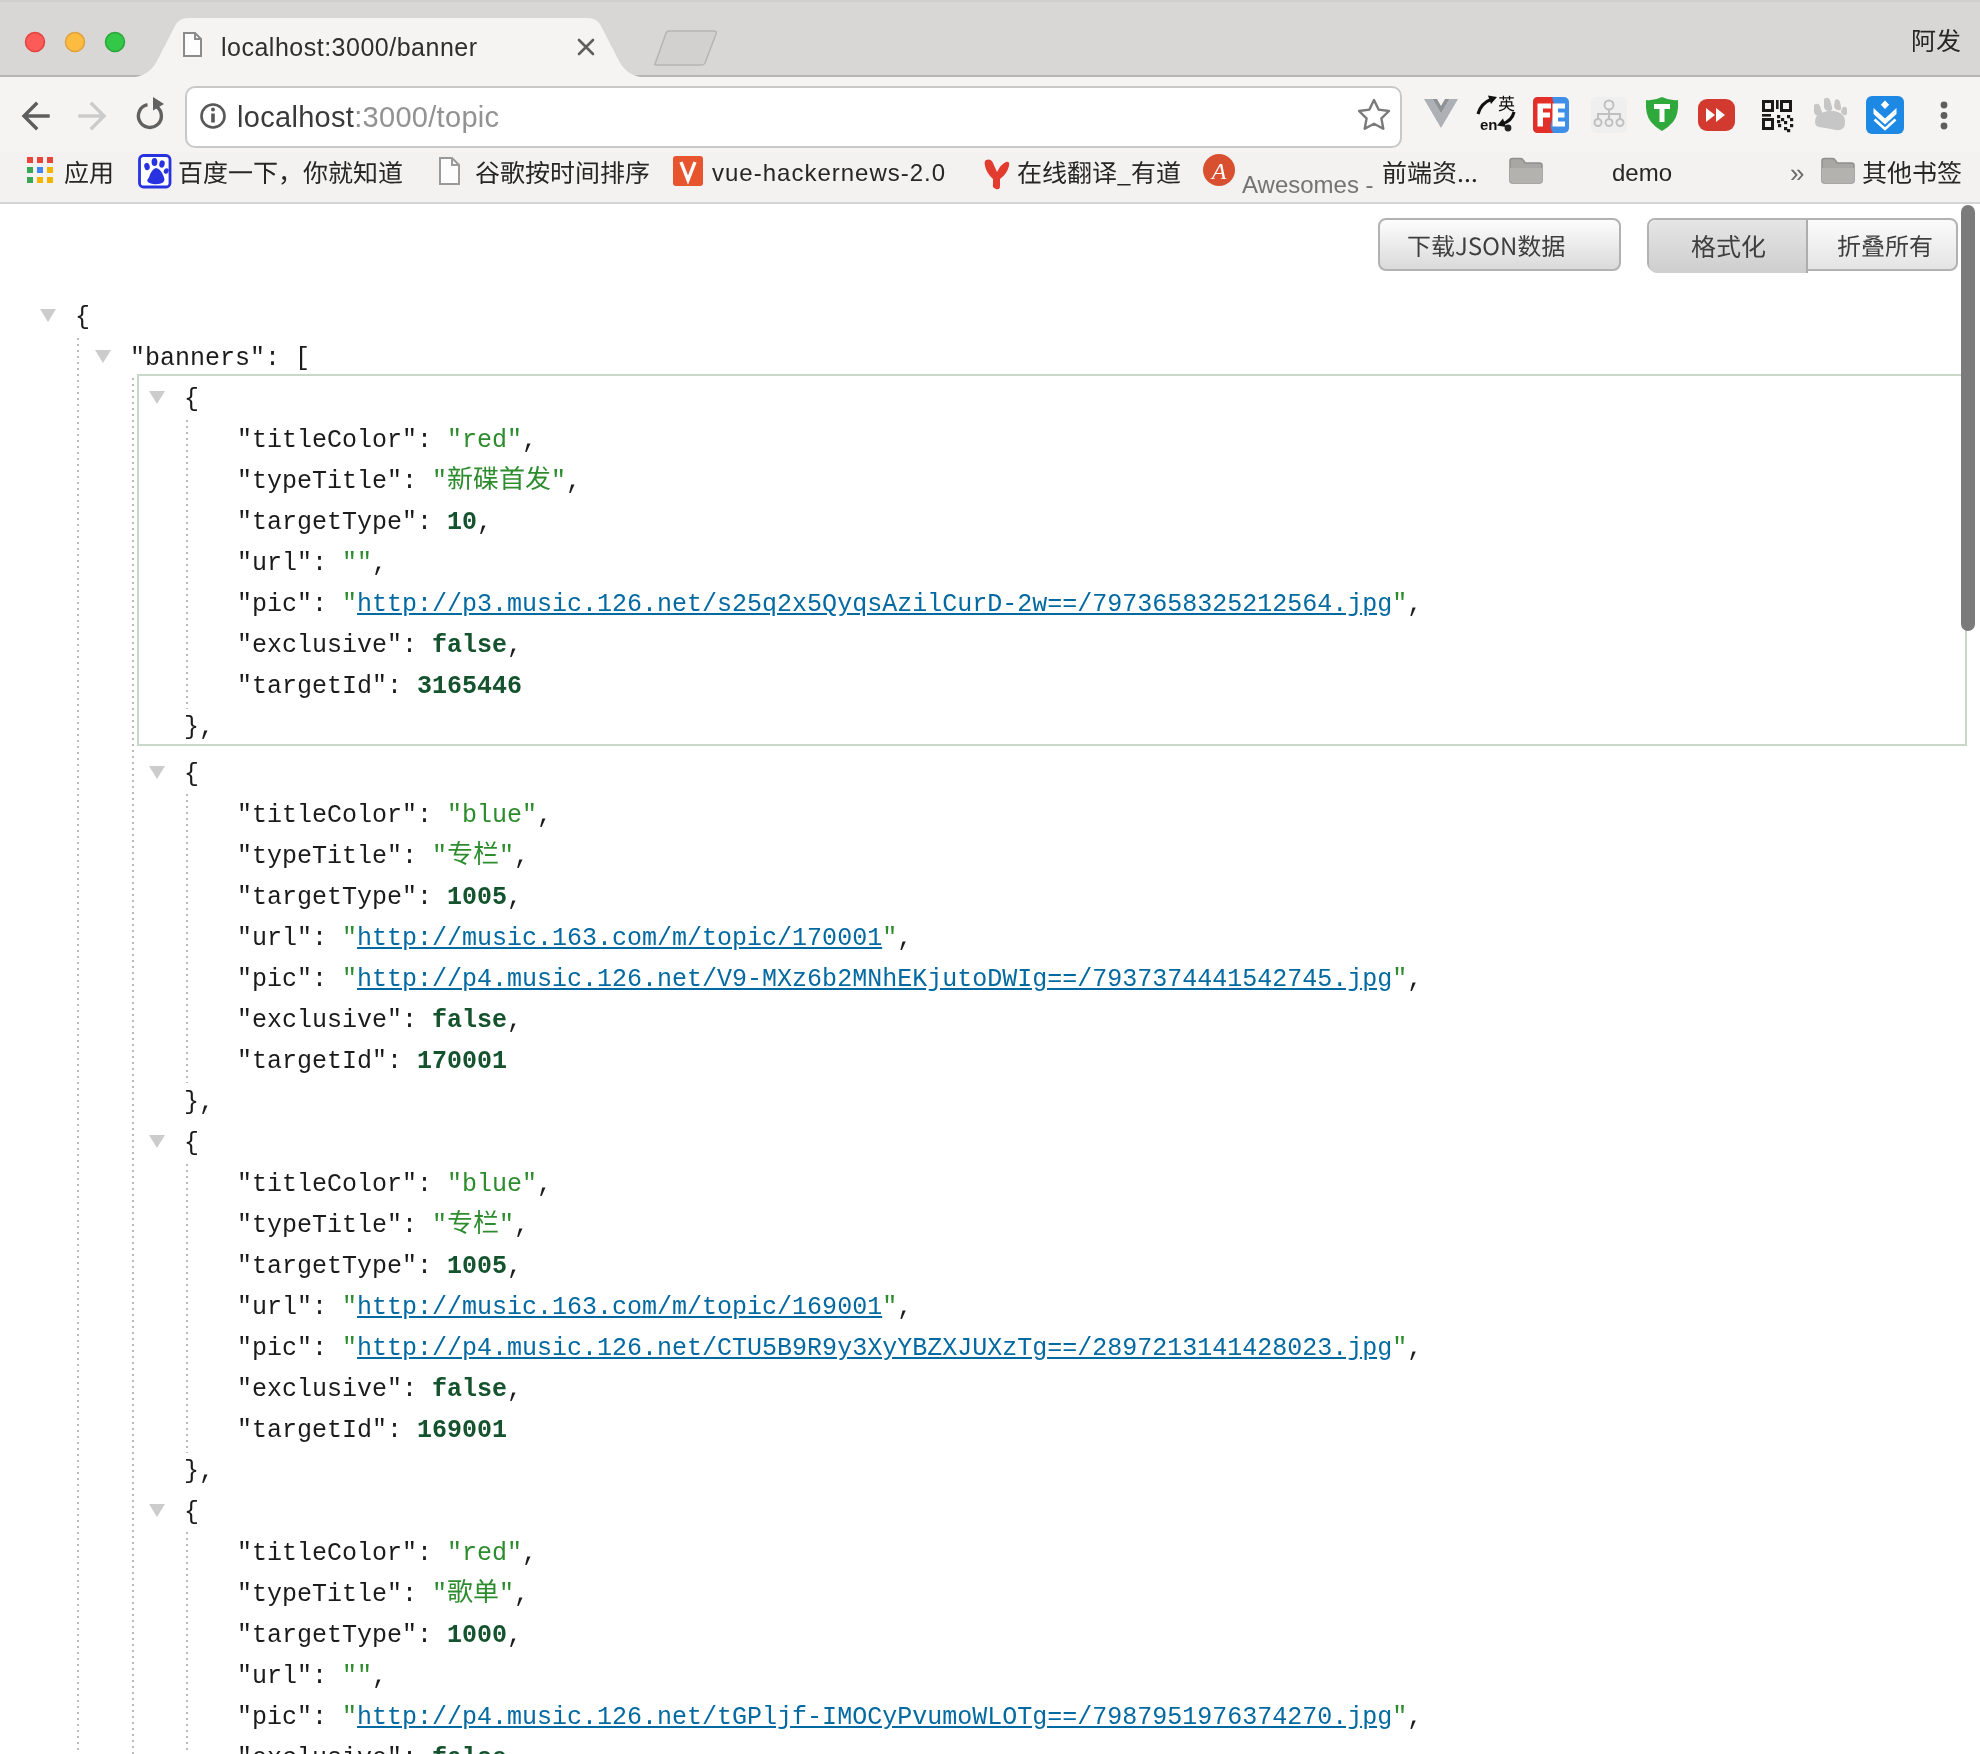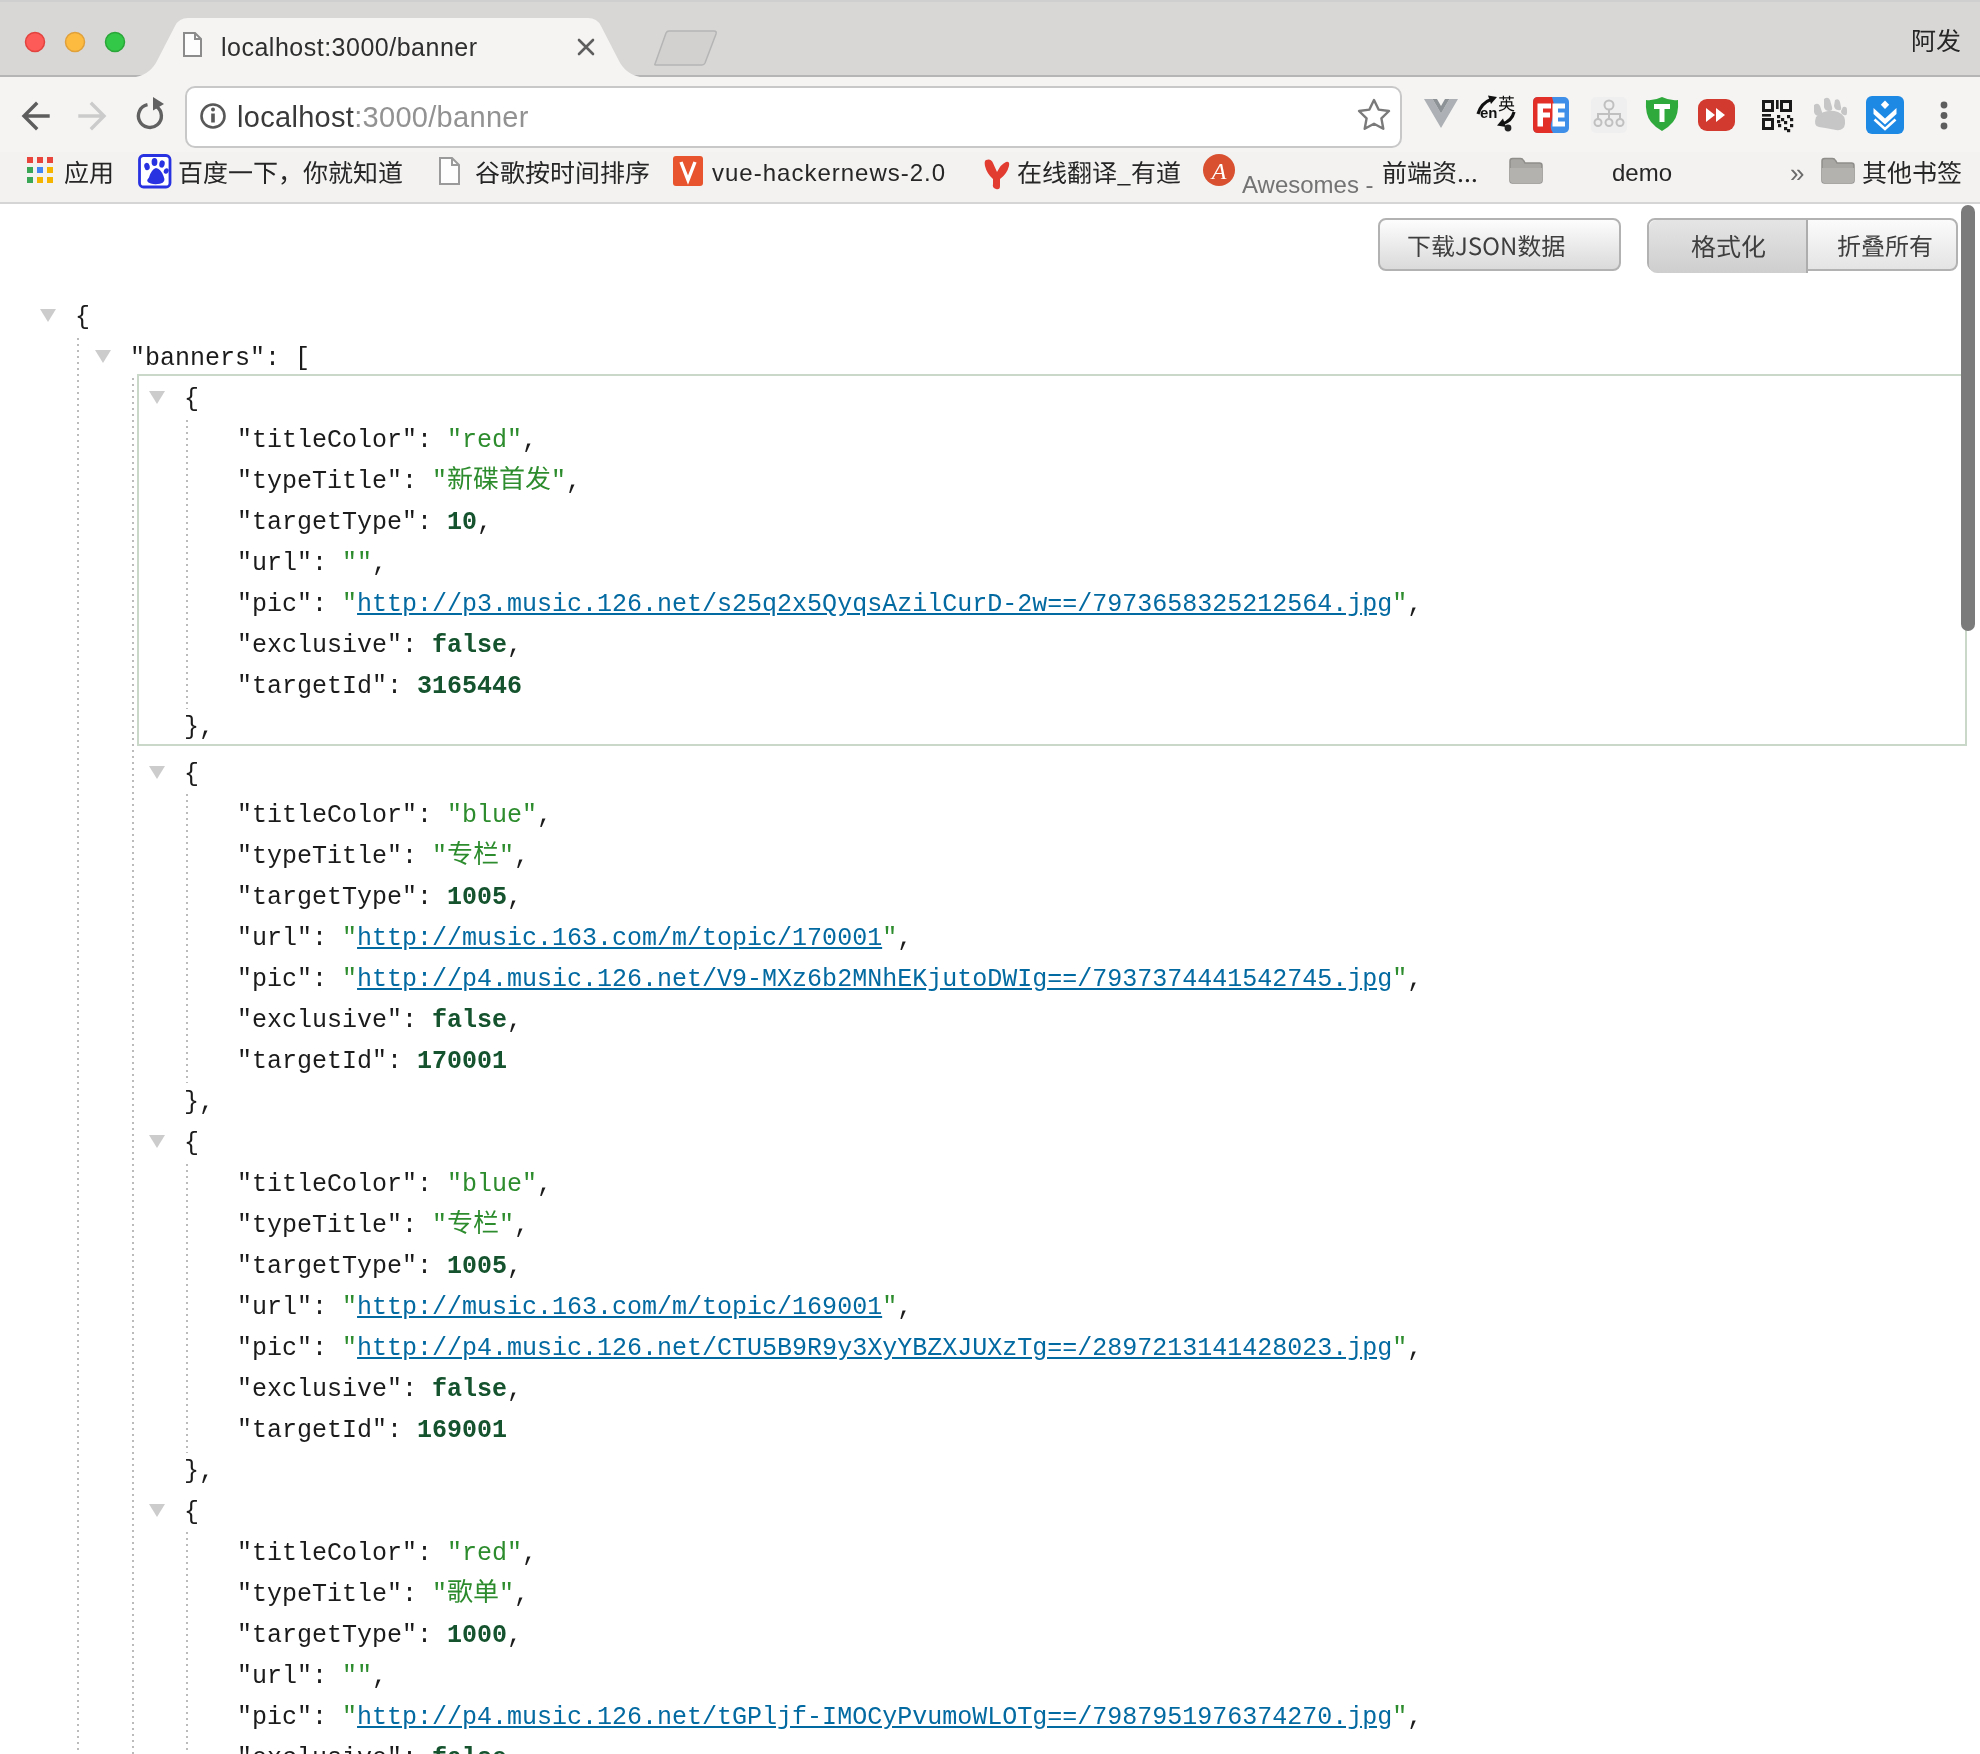--- a/index.html
+++ b/index.html
@@ -135,22 +135,22 @@
     <g>
       <path d="M1822 161 q0-2.5 2.5-2.5 l8 0 q2 0 3 2 l1.5 2.5 l14.5 0 q2.5 0 2.5 2.5 l0 15 q0 2.5 -2.5 2.5 l-27 0 q-2.5 0 -2.5 -2.5 Z" fill="#a9a7a4" stroke="#908e8b" stroke-width="1.5"></path>
       <path d="M1822 168 l32 0 l0 12.5 q0 2.5 -2.5 2.5 l-27 0 q-2.5 0 -2.5 -2.5 Z" fill="#b4b2af"></path>
     </g>
     <text x="1790" y="182" font-family="Liberation Sans, sans-serif" font-size="26" fill="#6b6b6b">»</text>
   </svg>
 <div style="position:absolute;left:1911px;top:28px"><svg width="50" height="25" viewBox="0 0 50 25" style="overflow:visible">
       <path d="M9.5 2.7V4.5H20.1V21.6C20.1 22.1 20 22.3 19.4 22.3C18.9 22.4 17 22.4 15.1 22.3C15.3 22.8 15.6 23.5 15.7 24C18.2 24 19.8 24 20.7 23.7C21.6 23.4 21.9 22.9 21.9 21.6V4.5H24.1V2.7ZM10.4 8V19H12V17.1H17.4V8ZM12 9.6H15.8V15.4H12ZM2 2.1V24H3.7V3.8H7C6.5 5.4 5.8 7.6 5 9.4C6.8 11.4 7.3 13.2 7.3 14.5C7.3 15.3 7.2 16 6.8 16.3C6.6 16.4 6.3 16.5 6 16.5C5.6 16.5 5.1 16.5 4.5 16.4C4.8 16.9 5 17.7 5 18.1C5.6 18.1 6.2 18.1 6.7 18.1C7.2 18 7.6 17.9 8 17.6C8.7 17.1 9 16.1 9 14.7C9 13.1 8.6 11.3 6.7 9.2C7.6 7.2 8.5 4.8 9.2 2.7L8 2L7.7 2.1Z M41.8 2.2C42.9 3.4 44.3 5 45 5.9L46.5 4.9C45.8 4 44.4 2.5 43.3 1.3ZM28.6 8.9C28.9 8.6 29.7 8.5 31.3 8.5H34.8C33.1 13.7 30.4 17.8 25.8 20.6C26.2 20.9 26.9 21.6 27.1 22C30.4 20 32.8 17.5 34.5 14.4C35.5 16.2 36.8 17.9 38.3 19.2C36.1 20.8 33.6 21.8 31 22.4C31.4 22.9 31.8 23.6 32 24.1C34.8 23.3 37.5 22.1 39.7 20.5C42 22.1 44.7 23.4 47.9 24.1C48.2 23.6 48.7 22.8 49.1 22.4C46 21.8 43.4 20.8 41.2 19.3C43.4 17.4 45.1 14.9 46.1 11.7L44.8 11.1L44.5 11.2H36C36.4 10.3 36.7 9.4 36.9 8.5H48.2L48.3 6.7H37.4C37.8 5 38.1 3.2 38.4 1.2L36.3 0.9C36.1 2.9 35.7 4.9 35.3 6.7H30.7C31.4 5.4 32.1 3.7 32.6 2.1L30.6 1.7C30.1 3.6 29.2 5.6 28.9 6.1C28.6 6.7 28.3 7.1 28 7.1C28.2 7.6 28.5 8.5 28.6 8.9ZM39.7 18.1C38 16.7 36.6 15 35.7 13H43.5C42.7 15 41.3 16.7 39.7 18.1Z" fill="#262626"></path>
     </svg></div>
 <div style="position:absolute;left:221px;top:33px;font:25px 'Liberation Sans',sans-serif;color:#2e2e2e;letter-spacing:0.5px">localhost:3000/banner</div>
-<div style="position:absolute;left:237px;top:101px;font:29px 'Liberation Sans',sans-serif;color:#3a3a3a;letter-spacing:0.3px">localhost<span style="color:#929292">:3000/banner</span></div>
-<div style="position:absolute;left:1480px;top:104px"><span style="font:bold 15px 'Liberation Sans',sans-serif;color:#111">en</span></div>
+<div style="position:absolute;left:237px;top:101px;font:29px 'Liberation Sans',sans-serif;color:#3a3a3a;letter-spacing:0.3px">localhost<span style="color:#929292">:3000/topic</span></div>
+<div style="position:absolute;left:1480px;top:116px"><span style="font:bold 15px 'Liberation Sans',sans-serif;color:#111">en</span></div>
 <div style="position:absolute;left:1498px;top:95px"><svg width="17" height="17" viewBox="0 0 17 17" style="overflow:visible">
       <path d="M7.8 4.3V6.3H2.7V10.2H1V11.4H7.3C6.6 13 4.9 14.3 0.6 15.3C0.9 15.6 1.3 16.1 1.4 16.4C5.9 15.3 7.8 13.7 8.6 11.9C9.9 14.4 12.3 15.8 15.7 16.4C15.8 16 16.2 15.5 16.5 15.2C13.2 14.7 10.9 13.5 9.7 11.4H16.1V10.2H14.4V6.3H9.1V4.3ZM3.9 10.2V7.4H7.8V9C7.8 9.4 7.8 9.8 7.7 10.2ZM13.1 10.2H9C9.1 9.8 9.1 9.4 9.1 9V7.4H13.1ZM10.9 0.7V2.2H6V0.7H4.8V2.2H1.2V3.4H4.8V5.2H6V3.4H10.9V5.2H12.2V3.4H15.8V2.2H12.2V0.7Z" fill="#111111"></path>
     </svg></div>
 <div style="position:absolute;left:64px;top:160px"><svg width="50" height="25" viewBox="0 0 50 25" style="overflow:visible">
       <path d="M6.6 9.8C7.6 12.4 8.8 16 9.3 18.4L11.1 17.6C10.5 15.3 9.3 11.8 8.2 9.1ZM12 8.3C12.8 11.1 13.8 14.6 14.1 16.9L15.9 16.4C15.5 14.1 14.6 10.6 13.7 7.9ZM11.7 1.3C12.2 2.2 12.7 3.3 13 4.2H3V11C3 14.6 2.9 19.6 0.9 23.1C1.4 23.3 2.2 23.9 2.6 24.2C4.6 20.4 4.9 14.8 4.9 11V6H23.6V4.2H15.2C14.8 3.3 14.1 1.9 13.5 0.8ZM5.2 21V22.8H23.9V21H17.1C19.4 17.1 21.2 12.6 22.5 8.4L20.5 7.7C19.5 12 17.6 17.1 15.2 21Z M28.8 2.8V11.8C28.8 15.3 28.6 19.8 25.8 22.9C26.2 23.1 27 23.8 27.2 24.1C29.2 22 30 19.1 30.4 16.3H36.7V23.8H38.6V16.3H45.3V21.4C45.3 21.9 45.2 22.1 44.7 22.1C44.2 22.1 42.5 22.1 40.7 22.1C41 22.6 41.3 23.4 41.4 23.9C43.7 23.9 45.2 23.9 46 23.6C46.9 23.2 47.2 22.7 47.2 21.4V2.8ZM30.7 4.6H36.7V8.6H30.7ZM45.3 4.6V8.6H38.6V4.6ZM30.7 10.3H36.7V14.6H30.6C30.6 13.6 30.7 12.7 30.7 11.8ZM45.3 10.3V14.6H38.6V10.3Z" fill="#262626"></path>
     </svg></div>
 <div style="position:absolute;left:178px;top:160px"><svg width="225" height="25" viewBox="0 0 225 25" style="overflow:visible">
       <path d="M4.4 7.9V24H6.3V22.4H19V24H20.9V7.9H12.4C12.8 6.8 13.1 5.4 13.4 4.2H23.4V2.3H1.6V4.2H11.2C11.1 5.4 10.8 6.8 10.5 7.9ZM6.3 16H19V20.6H6.3ZM6.3 14.2V9.7H19V14.2Z M34.6 5.9V8.1H30.6V9.6H34.6V13.8H44.4V9.6H48.4V8.1H44.4V5.9H42.5V8.1H36.5V5.9ZM42.5 9.6V12.3H36.5V9.6ZM43.9 16.9C42.8 18.2 41.3 19.2 39.5 20.1C37.7 19.2 36.2 18.2 35.2 16.9ZM31 15.4V16.9H34.2L33.4 17.3C34.4 18.7 35.8 19.9 37.4 20.8C35.1 21.6 32.5 22 29.8 22.2C30.1 22.7 30.4 23.4 30.6 23.9C33.7 23.5 36.7 22.9 39.4 21.8C41.9 22.9 44.8 23.6 48 24C48.2 23.5 48.7 22.8 49 22.4C46.3 22.1 43.7 21.6 41.5 20.9C43.7 19.7 45.5 18.1 46.7 15.9L45.5 15.3L45.2 15.4ZM36.8 1.3C37.2 2 37.5 2.8 37.8 3.5H28.1V10.3C28.1 14 28 19.4 25.9 23.1C26.4 23.3 27.2 23.7 27.6 24C29.7 20.1 30 14.3 30 10.3V5.2H48.7V3.5H40C39.6 2.7 39.1 1.7 38.7 0.9Z M51.1 11.2V13.3H74V11.2Z M76.4 2.8V4.7H86V24H88V10.7C90.9 12.3 94.2 14.3 96 15.8L97.3 14.1C95.3 12.5 91.3 10.3 88.3 8.8L88 9.2V4.7H98.7V2.8Z M103.9 24.7C106.5 23.8 108.2 21.7 108.2 19C108.2 17.2 107.5 16.1 106.1 16.1C105.1 16.1 104.2 16.8 104.2 17.9C104.2 19.1 105.1 19.7 106.1 19.7L106.5 19.6C106.4 21.4 105.3 22.6 103.4 23.4Z M136.2 11.7C135.5 14.7 134.3 17.7 132.8 19.6C133.2 19.9 134 20.4 134.4 20.6C135.9 18.6 137.2 15.4 138.1 12.1ZM143.9 12.1C145.3 14.7 146.6 18.2 147 20.6L148.8 19.9C148.3 17.6 147.1 14.2 145.7 11.5ZM136.7 1.1C135.8 4.8 134.4 8.4 132.5 10.7C132.9 11 133.7 11.6 134 11.9C134.9 10.7 135.8 9.2 136.5 7.6H140.3V21.7C140.3 22.1 140.2 22.1 139.9 22.1C139.5 22.1 138.4 22.2 137.2 22.1C137.5 22.6 137.8 23.5 137.9 24C139.5 24 140.6 23.9 141.2 23.6C141.9 23.3 142.2 22.8 142.2 21.7V7.6H146.9C146.7 8.8 146.4 10.2 146.3 11.1L147.9 11.4C148.2 10 148.7 7.9 149 6L147.7 5.8L147.4 5.8H137.2C137.7 4.4 138.2 3 138.5 1.5ZM131.6 1.1C130.2 4.9 127.9 8.6 125.4 11.1C125.8 11.5 126.3 12.5 126.5 12.9C127.3 12 128.2 11 129 9.8V23.9H130.8V7C131.8 5.3 132.7 3.4 133.4 1.6Z M154.3 9.3H160V12.3H154.3ZM168 11.2V20.7C168 22.3 168.2 22.7 168.6 23C169 23.3 169.6 23.4 170.2 23.4C170.5 23.4 171.4 23.4 171.8 23.4C172.2 23.4 172.8 23.4 173.2 23.1C173.6 23 173.8 22.7 174 22.2C174.1 21.7 174.2 20.4 174.3 19.2C173.8 19.1 173.2 18.8 172.8 18.4C172.8 19.7 172.8 20.7 172.7 21.1C172.6 21.6 172.5 21.8 172.3 21.9C172.2 21.9 171.8 22 171.6 22C171.2 22 170.7 22 170.5 22C170.2 22 170.1 21.9 169.9 21.9C169.8 21.8 169.7 21.4 169.7 20.9V11.2ZM153.6 15.1C153.1 17.2 152.3 19.3 151.2 20.7C151.6 20.9 152.3 21.4 152.6 21.6C153.6 20.1 154.6 17.8 155.1 15.5ZM159.2 15.5C159.9 16.9 160.7 18.7 160.9 19.9L162.4 19.3C162.1 18.1 161.3 16.2 160.5 14.9ZM169.2 2.9C170.2 4 171.3 5.6 171.7 6.6L173.1 5.8C172.6 4.8 171.5 3.2 170.5 2.2ZM152.7 7.8V13.8H156.4V21.9C156.4 22.2 156.4 22.3 156.1 22.3C155.9 22.3 155.1 22.3 154.1 22.3C154.4 22.7 154.6 23.4 154.7 23.9C156 23.9 156.8 23.8 157.4 23.6C158 23.3 158.2 22.8 158.2 22V13.8H161.7V7.8ZM155.6 1.3C155.9 2.2 156.4 3.2 156.7 4.1H151.3V5.8H162.8V4.1H158.6C158.3 3.2 157.8 1.9 157.3 0.9ZM166.5 1C166.5 3.1 166.5 5.2 166.3 7.5H163V9.2H166.2C165.8 14.5 164.6 19.8 160.9 22.9C161.4 23.2 162 23.6 162.3 24C166.1 20.6 167.5 14.9 168 9.2H173.8V7.5H168.1C168.2 5.2 168.2 3.1 168.3 1Z M188.7 3.2V23.3H190.5V21.3H195.8V23H197.7V3.2ZM190.5 19.5V4.9H195.8V19.5ZM178.9 1C178.3 4.1 177.3 7 175.8 8.9C176.2 9.2 177 9.8 177.3 10C178.1 9 178.8 7.6 179.4 6.1H181.3V10.2V11.1H176.1V12.9H181.2C180.8 16.2 179.7 19.8 175.8 22.5C176.2 22.8 176.9 23.6 177.2 23.9C180 21.9 181.6 19.2 182.3 16.5C183.7 18.1 185.7 20.4 186.5 21.6L187.8 20.1C187.1 19.2 184 15.8 182.8 14.6C182.9 14 183 13.4 183.1 12.9H187.9V11.1H183.2L183.2 10.2V6.1H187.2V4.3H180C180.3 3.4 180.5 2.4 180.8 1.3Z M201.6 2.9C202.9 4.1 204.5 5.9 205.2 7.1L206.7 6C206 4.9 204.4 3.2 203.1 2ZM211.4 12.8H219.8V14.9H211.4ZM211.4 16.2H219.8V18.3H211.4ZM211.4 9.4H219.8V11.5H211.4ZM209.6 8V19.8H221.6V8H215.6C215.9 7.3 216.2 6.6 216.5 5.9H223.7V4.3H219C219.6 3.5 220.2 2.5 220.8 1.5L219 1C218.6 2 217.8 3.3 217.1 4.3H212.4L213.7 3.7C213.4 2.9 212.6 1.7 211.9 0.9L210.3 1.6C211 2.4 211.7 3.5 212 4.3H207.8V5.9H214.4C214.2 6.5 214 7.3 213.8 8ZM206.6 9.9H201.3V11.7H204.8V19.4C203.6 19.9 202.3 20.9 201.1 22.2L202.2 23.7C203.5 22.1 204.8 20.8 205.7 20.8C206.2 20.8 207 21.6 208.1 22.2C209.8 23.1 212 23.4 214.9 23.4C217.3 23.4 221.7 23.3 223.5 23.1C223.6 22.6 223.8 21.8 224.1 21.3C221.6 21.6 217.9 21.8 215 21.8C212.2 21.8 210.1 21.6 208.5 20.7C207.6 20.2 207.1 19.8 206.6 19.5Z" fill="#262626"></path>
     </svg></div>
 <div style="position:absolute;left:475px;top:160px"><svg width="175" height="25" viewBox="0 0 175 25" style="overflow:visible">

